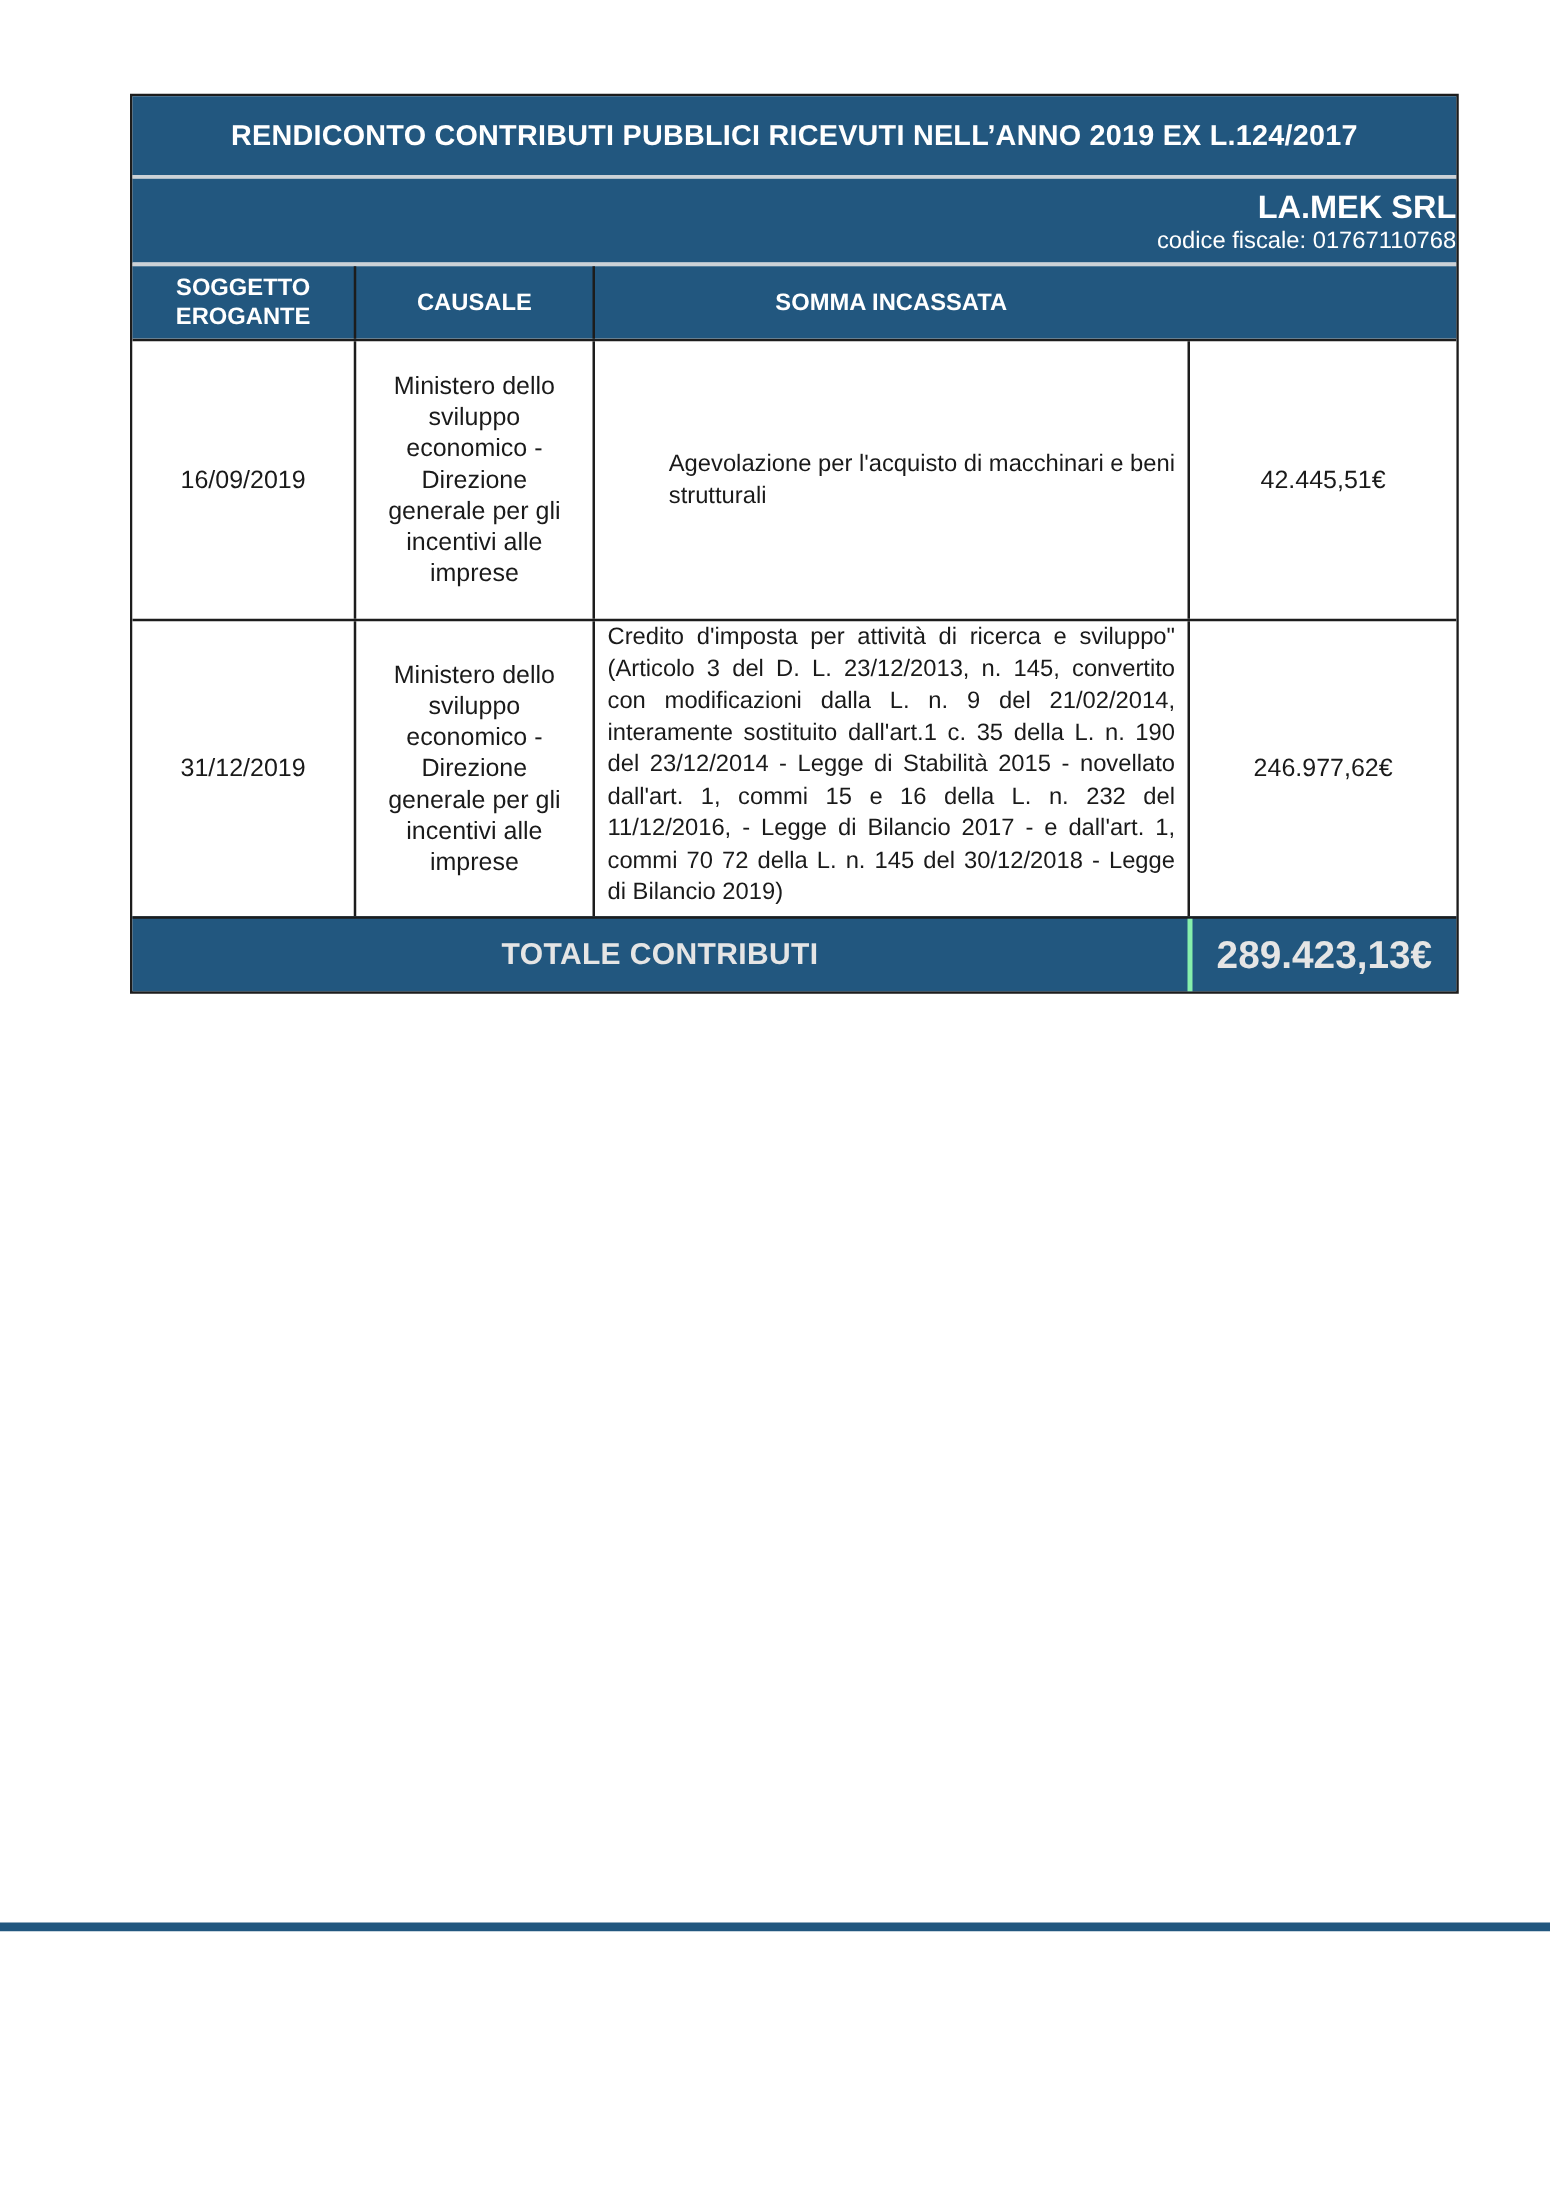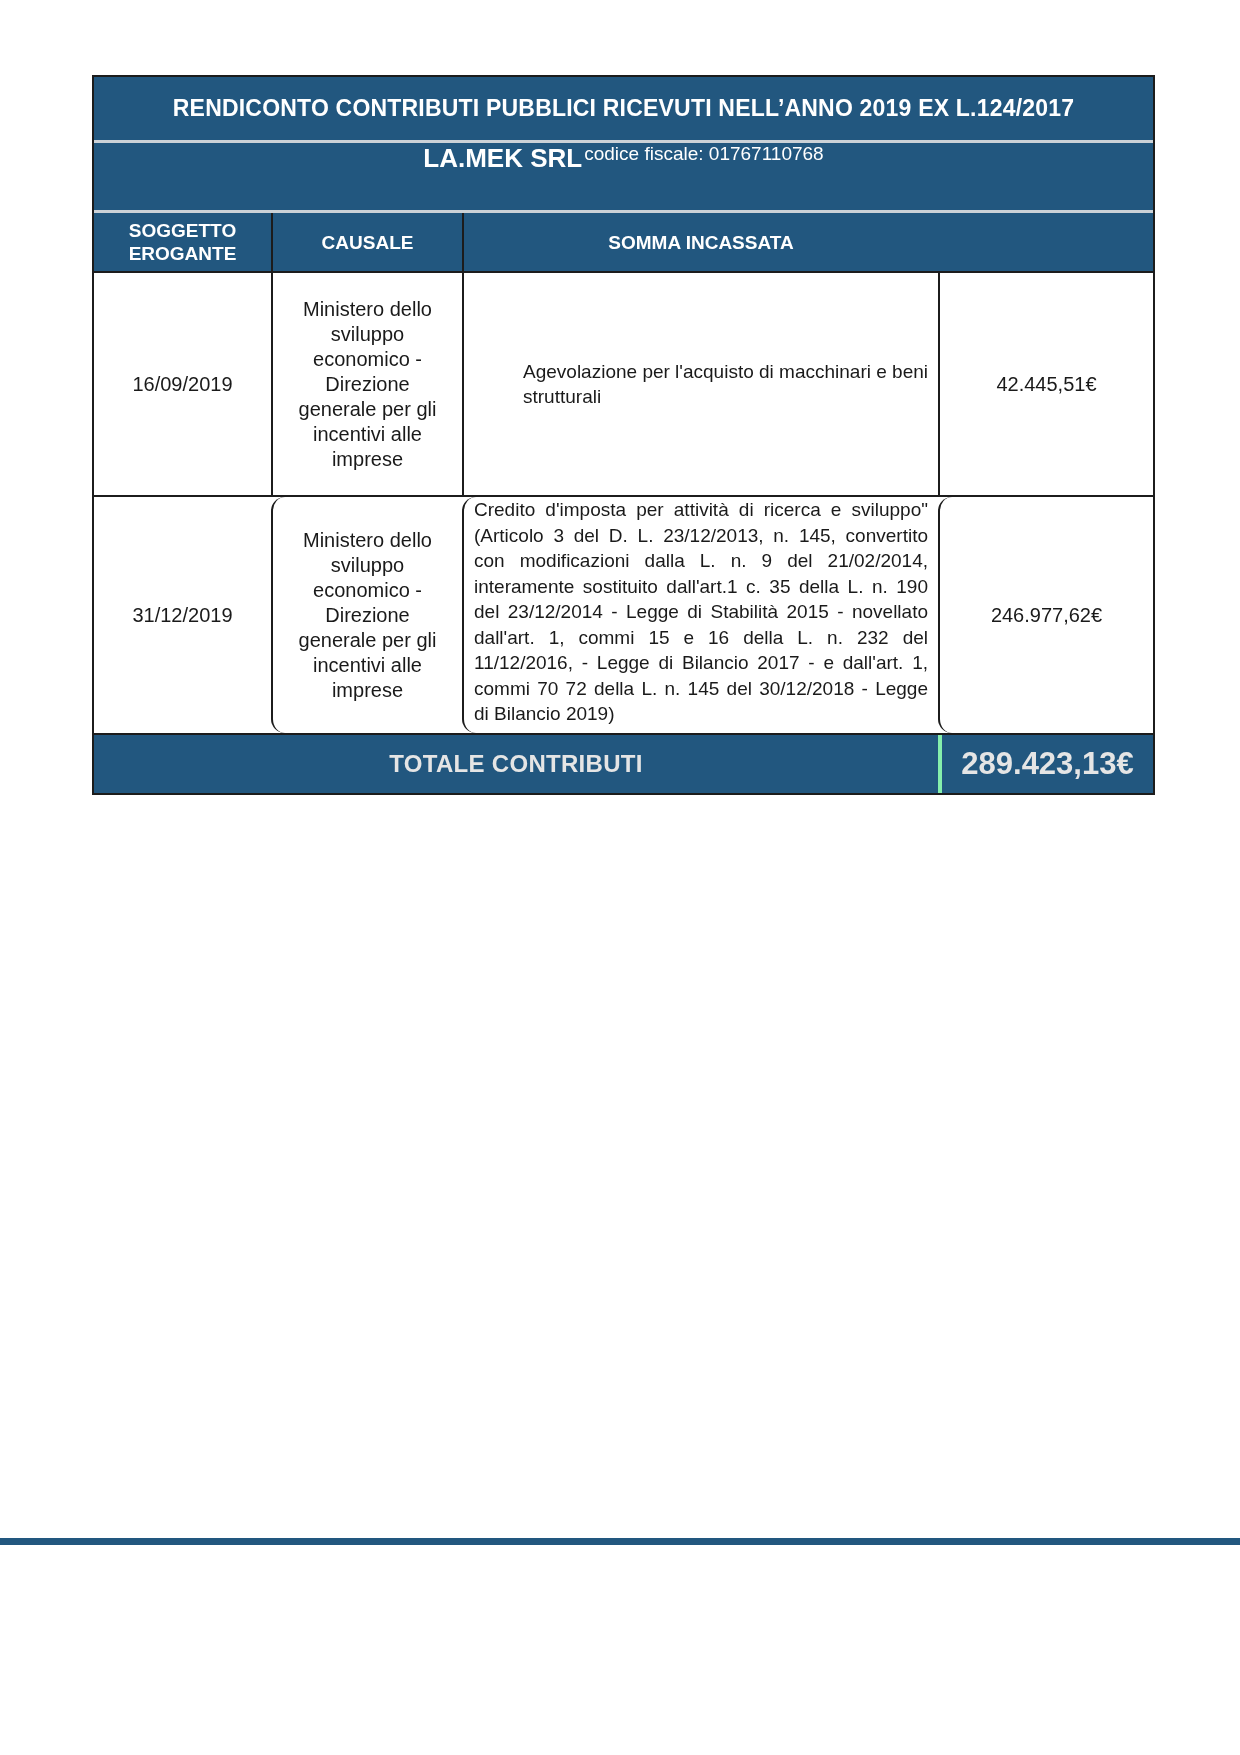--- a/index.html
+++ b/index.html
@@ -6,36 +6,36 @@
   html, body { background: #ffffff; }
   body {
     width: 1240px; height: 1755px;
     position: relative;
     font-family: "Liberation Sans", "DejaVu Sans", sans-serif;
     color: #1a1a1a;
   }
   .page { position: absolute; inset: 0; width: 1240px; height: 1755px; background: #fff; }
 
   .sheet {
-    position: absolute; left: 92px; top: 75px; width: 1063px;
+    position: absolute; left: 104px; top: 75px; width: 1063px;
     border: 2px solid #1c1c1c;
   }
 
   .bar { background: #22577F; color: #ffffff; text-align: center; }
 
   .title-bar {
     height: 63px;
     display: flex; align-items: center; justify-content: center;
     font-size: 23px; font-weight: bold; letter-spacing: 0.2px;
   }
   .light-sep { height: 3px; background: #ccd2d7; }
 
   .company-bar {
     height: 67px;
-    display: flex; flex-direction: row; align-items: flex-start; justify-content: center;
+    display: flex; flex-direction: column; align-items: flex-end; justify-content: center;
     gap: 2px;
   }
   .company-name { font-size: 26px; font-weight: bold; line-height: 30px; }
   .company-cf   { font-size: 19px; font-weight: normal; line-height: 22px; }
 
   .grid { display: grid; grid-template-columns: 177px 191px 476px 1fr; }
 
   .hdr-row { background: #22577F; color: #fff; }
   .hdr-cell {
     min-height: 58px;
@@ -47,21 +47,21 @@
   .hdr-cell + .hdr-cell { border-left: 2px solid #1c1c1c; }
 
   .data-row { background: #ffffff; border-top: 2px solid #1c1c1c; }
   .cell {
     padding: 4px 8px;
     display: flex; align-items: center; justify-content: center;
     text-align: center; font-size: 20px; line-height: 25px;
   }
   .cell + .cell { border-left: 2px solid #1c1c1c; }
   .row-1 .cell { min-height: 222px; }
-  .row-2 .cell { min-height: 236px; border-radius: 14px; }
+  .row-2 .cell { min-height: 236px; }
 
   .cell-soggetto { white-space: pre-line; padding: 6px 0; }
   .cell-causale {
     text-align: left; justify-content: flex-end;
     font-size: 19px; line-height: 25px; padding: 0 10px;
   }
   .causale-wrap-center { white-space: pre-line; }
   .row-2 .cell-causale { align-items: flex-start; }
   .causale-justify { text-align: justify; line-height: 25.5px; }
 

